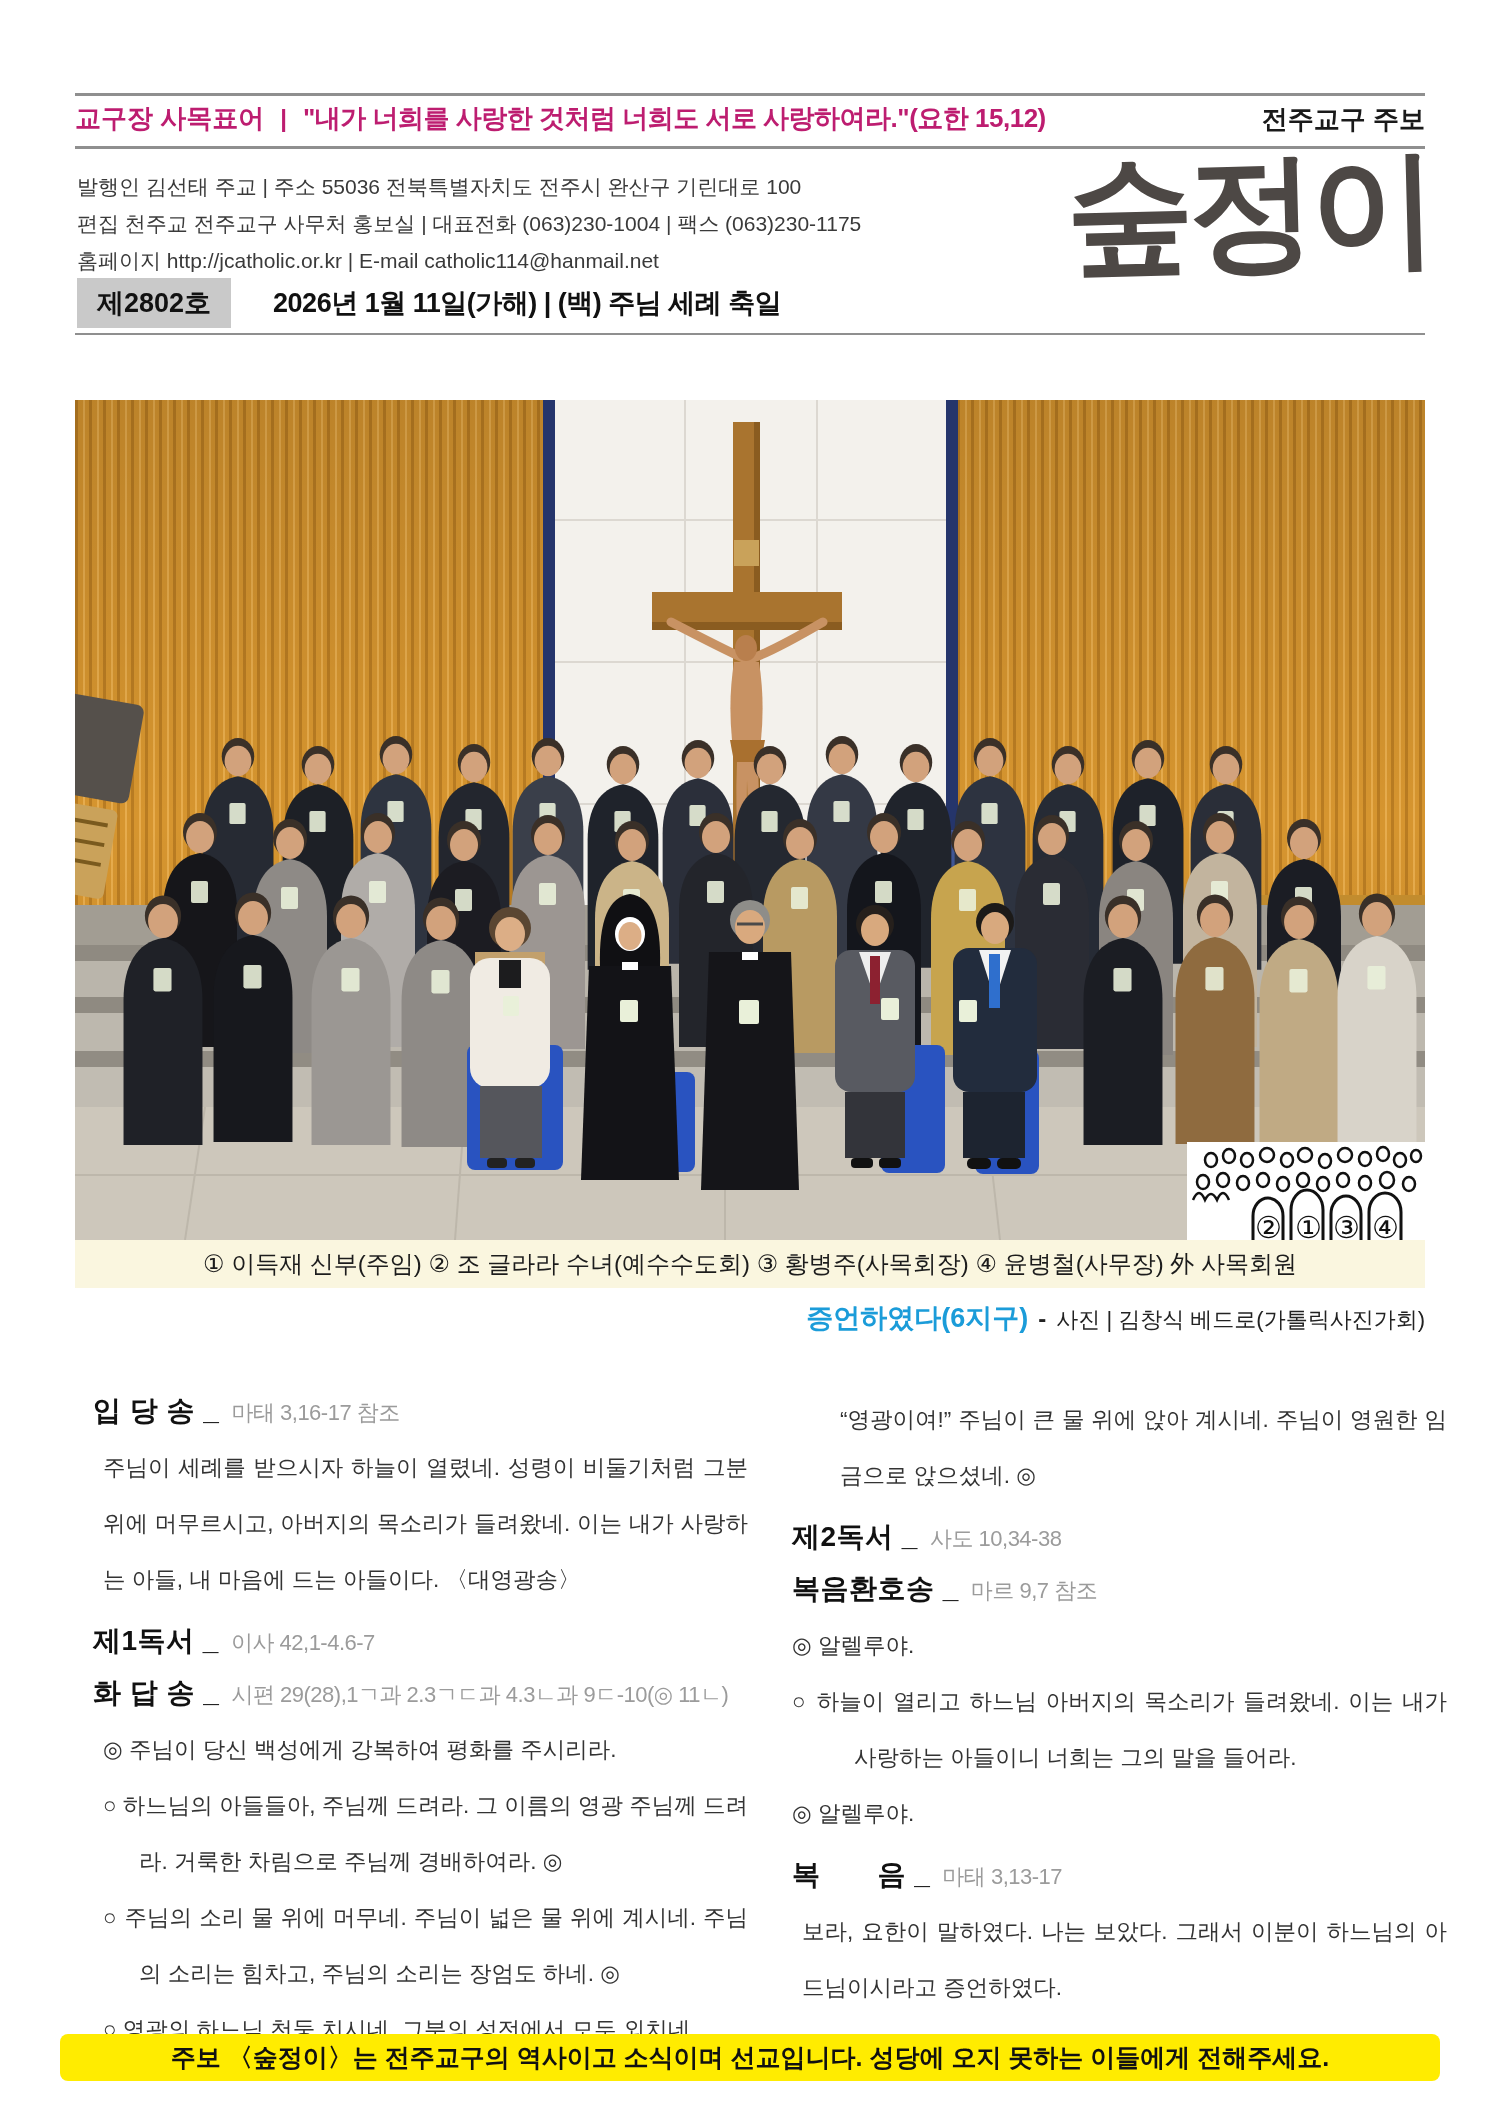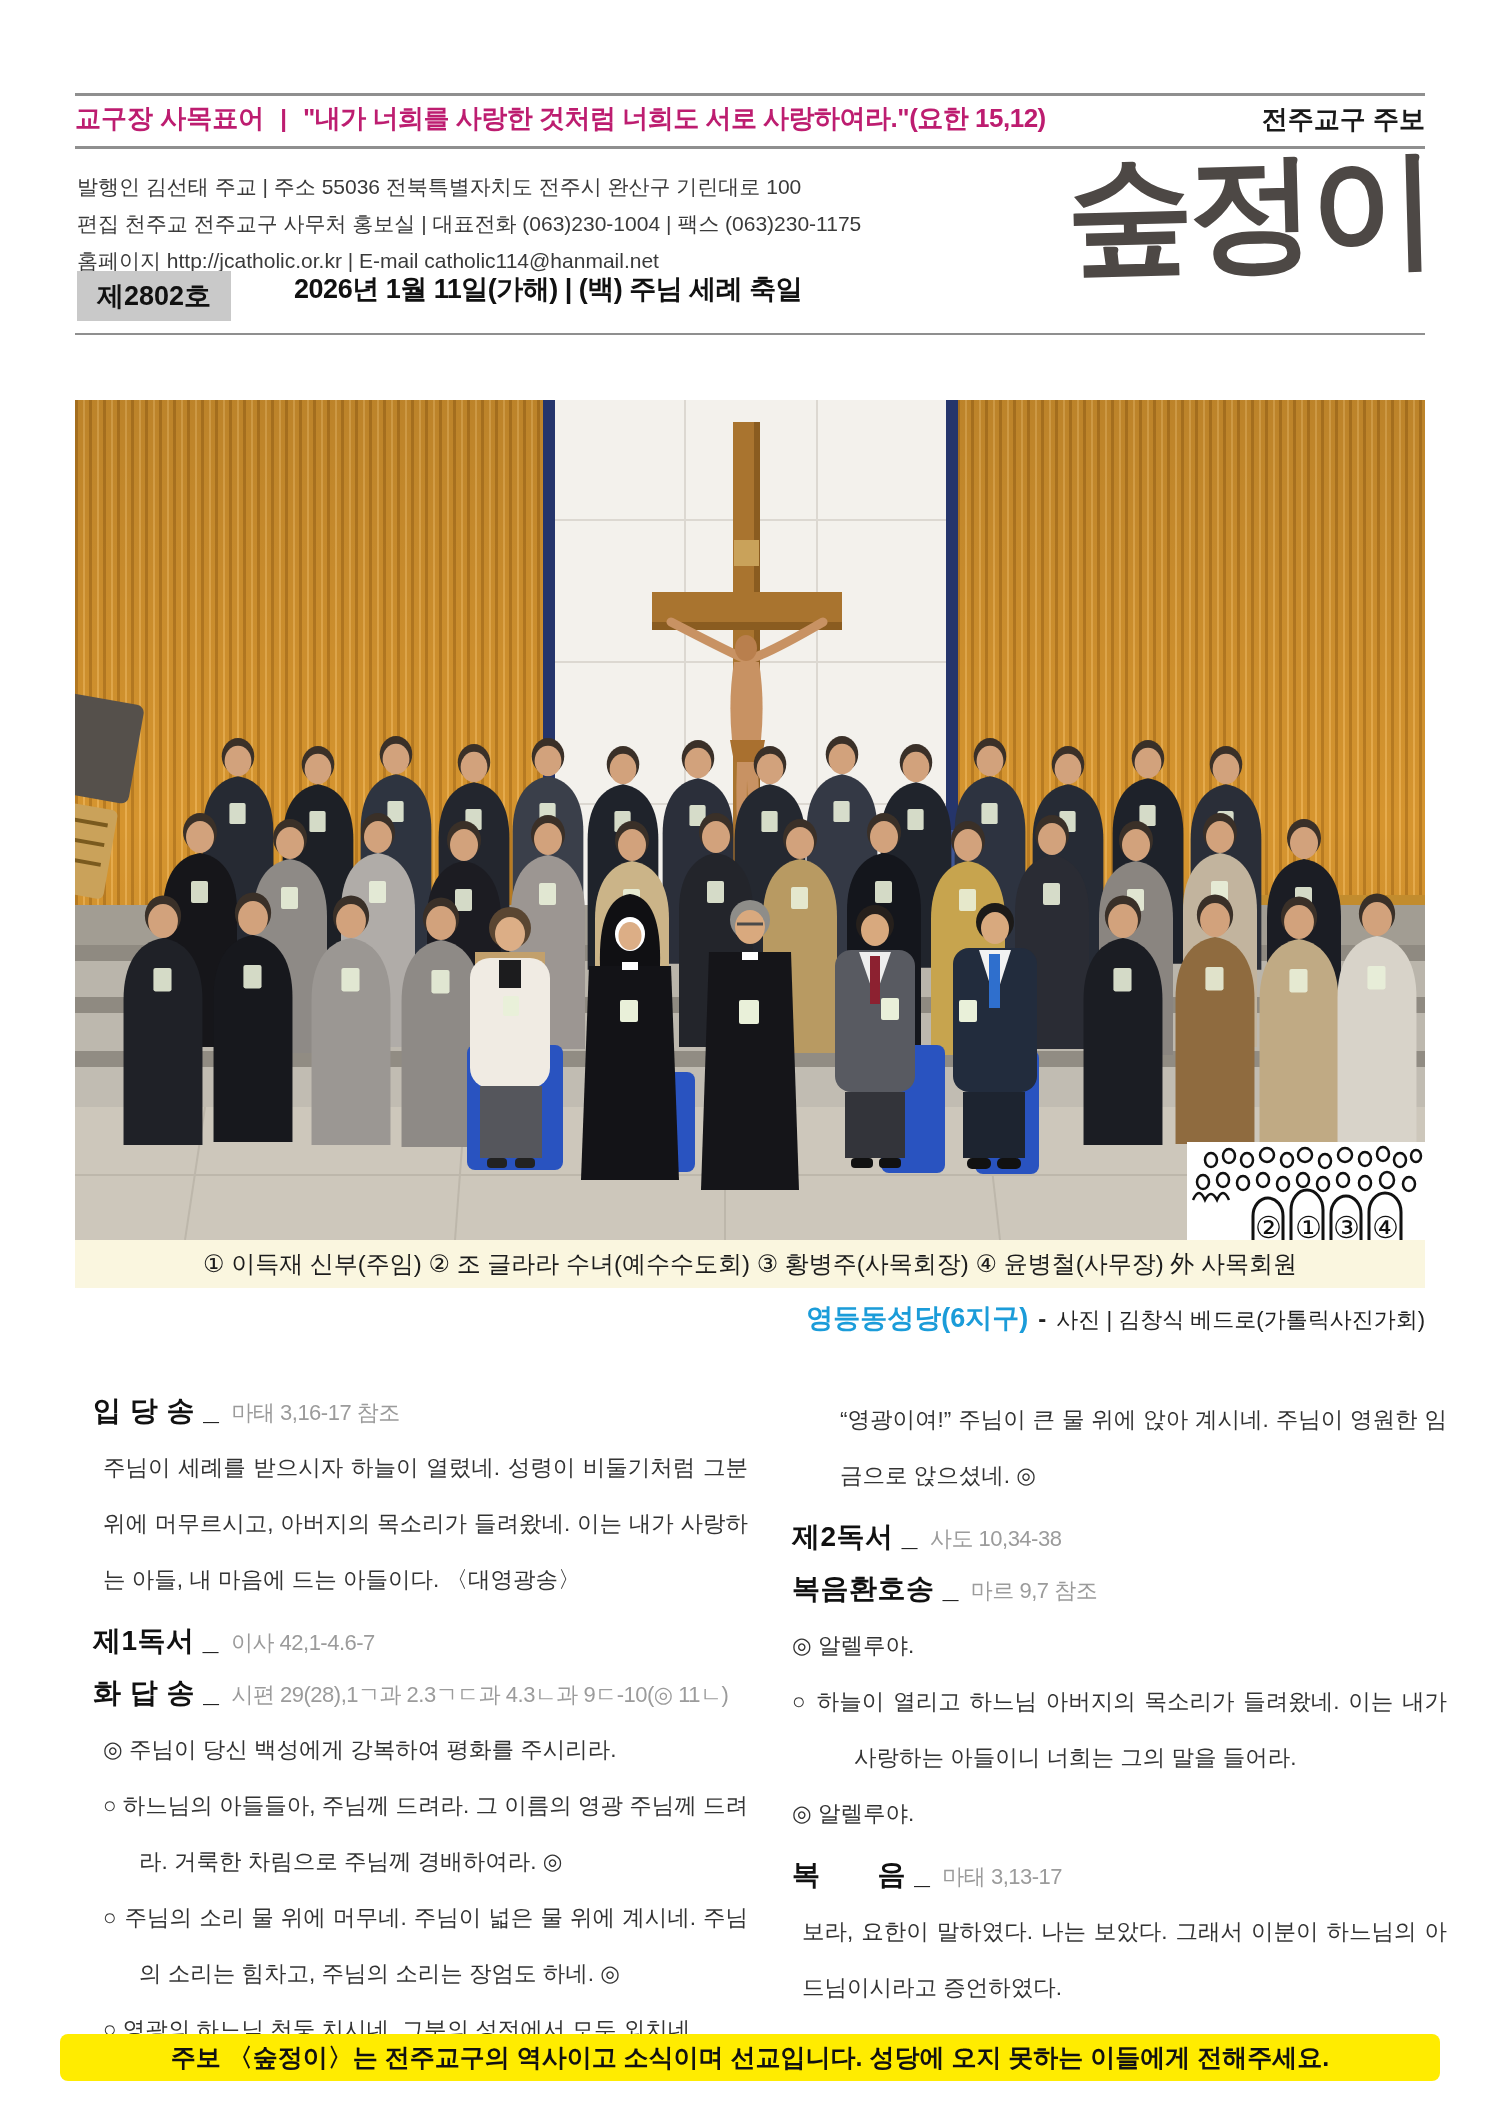--- a/index.html
+++ b/index.html
@@ -10,21 +10,21 @@
   .rule2{top:146px;}
   .rule3{top:333px;height:2px;}
   .motto-row{position:absolute;left:75px;top:101px;width:1350px;display:flex;align-items:center;}
   .motto-label{font-size:26px;font-weight:bold;color:#bd1d70;}
   .motto-div{font-size:24px;font-weight:bold;color:#bd1d70;margin:0 16px;}
   .motto-text{font-size:26px;font-weight:bold;color:#bd1d70;letter-spacing:-0.5px;}
   .header-right{position:absolute;right:75px;top:102px;font-size:26px;font-weight:bold;color:#1a1a1a;}
   .pub{position:absolute;left:77px;top:168px;font-size:21px;color:#3a3a3a;line-height:37px;white-space:nowrap;}
   .logo{position:absolute;right:68px;top:148px;font-size:128px;font-weight:800;color:#4d4845;
         letter-spacing:-6px;transform:rotate(-1.5deg);line-height:1;}
-  .issue-row{position:absolute;left:77px;top:271px;display:flex;gap:21px;}
+  .issue-row{position:absolute;left:77px;top:278px;display:flex;align-items:center;}
   .issue-no{background:#c9c9c9;color:#111;font-size:27px;font-weight:bold;padding:7px 20px;}
   .issue-date{font-size:27px;font-weight:bold;color:#111;margin-left:42px;letter-spacing:-0.5px;}
   .photo{position:absolute;left:75px;top:400px;width:1350px;height:840px;}
   .caption-strip{position:absolute;left:75px;top:1240px;width:1350px;height:48px;background:#faf6df;
         display:flex;align-items:center;justify-content:center;font-size:24px;font-weight:500;color:#1c1c1c;}
   .credit{position:absolute;right:75px;top:1300px;font-size:22px;color:#222;display:flex;align-items:baseline;gap:10px;}
   .credit-parish{font-size:27px;font-weight:bold;color:#1b9cd9;}
   .credit-dash{font-size:24px;font-weight:bold;color:#222;}
   .cols{position:absolute;left:85px;top:1378px;width:1350px;display:grid;grid-template-columns:655px 655px;column-gap:44px;margin-left:8px;}
   .sec-h{display:flex;align-items:baseline;margin:14px 0 10px 0;}
@@ -304,21 +304,21 @@
         <text x="1220" y="838">①</text>
         <text x="1258" y="838">③</text>
         <text x="1297" y="838">④</text>
       </g>
     </g>
   </svg>
 
   <div class="caption-strip">① 이득재 신부(주임)  ② 조 글라라 수녀(예수수도회)  ③ 황병주(사목회장)  ④ 윤병철(사무장)  外 사목회원</div>
 
   <div class="credit">
-    <span class="credit-parish">영등동성당(6지구)</span>
+    <span class="credit-parish">증언하였다(6지구)</span>
     <span class="credit-dash">-</span>
     <span>사진 | 김창식 베드로(가톨릭사진가회)</span>
   </div>
 
   <div class="cols">
     <div class="col-left">
       <div class="sec-h">
         <span class="sec-title">입 당 송 _</span>
         <span class="sec-ref">마태 3,16-17 참조</span>
       </div>

